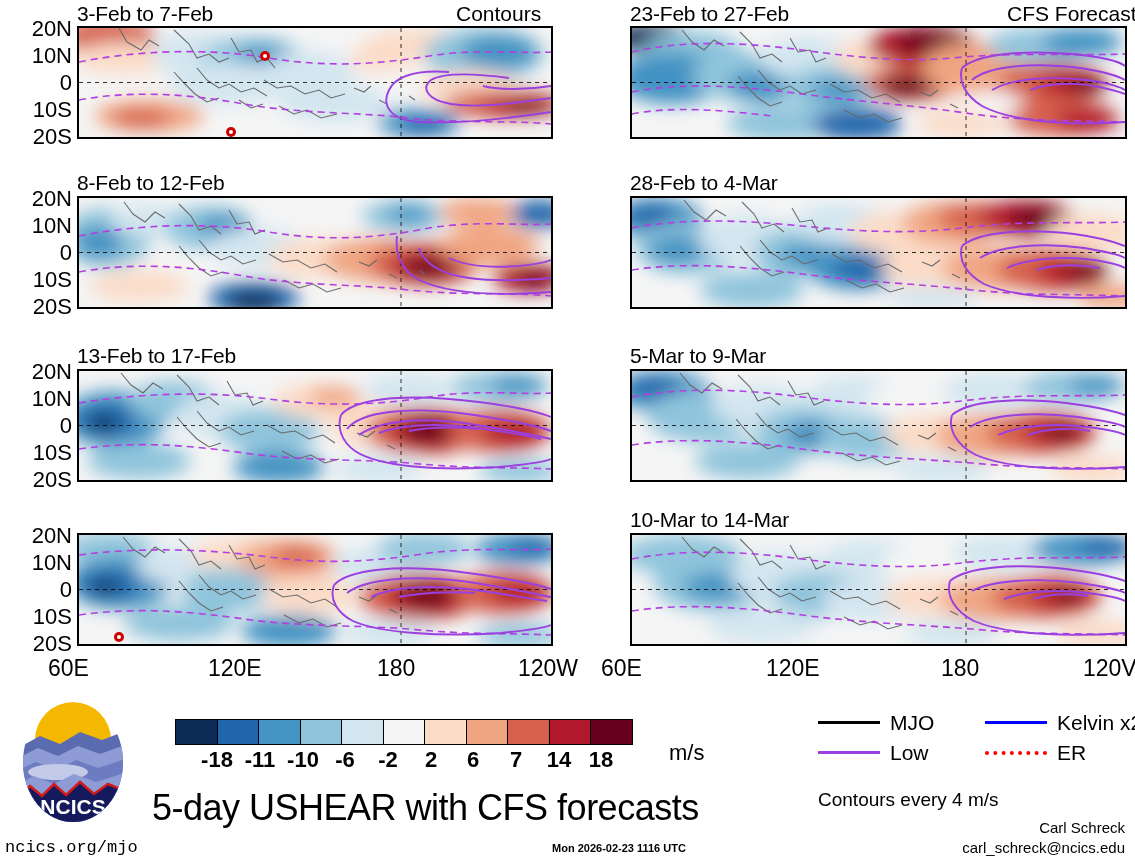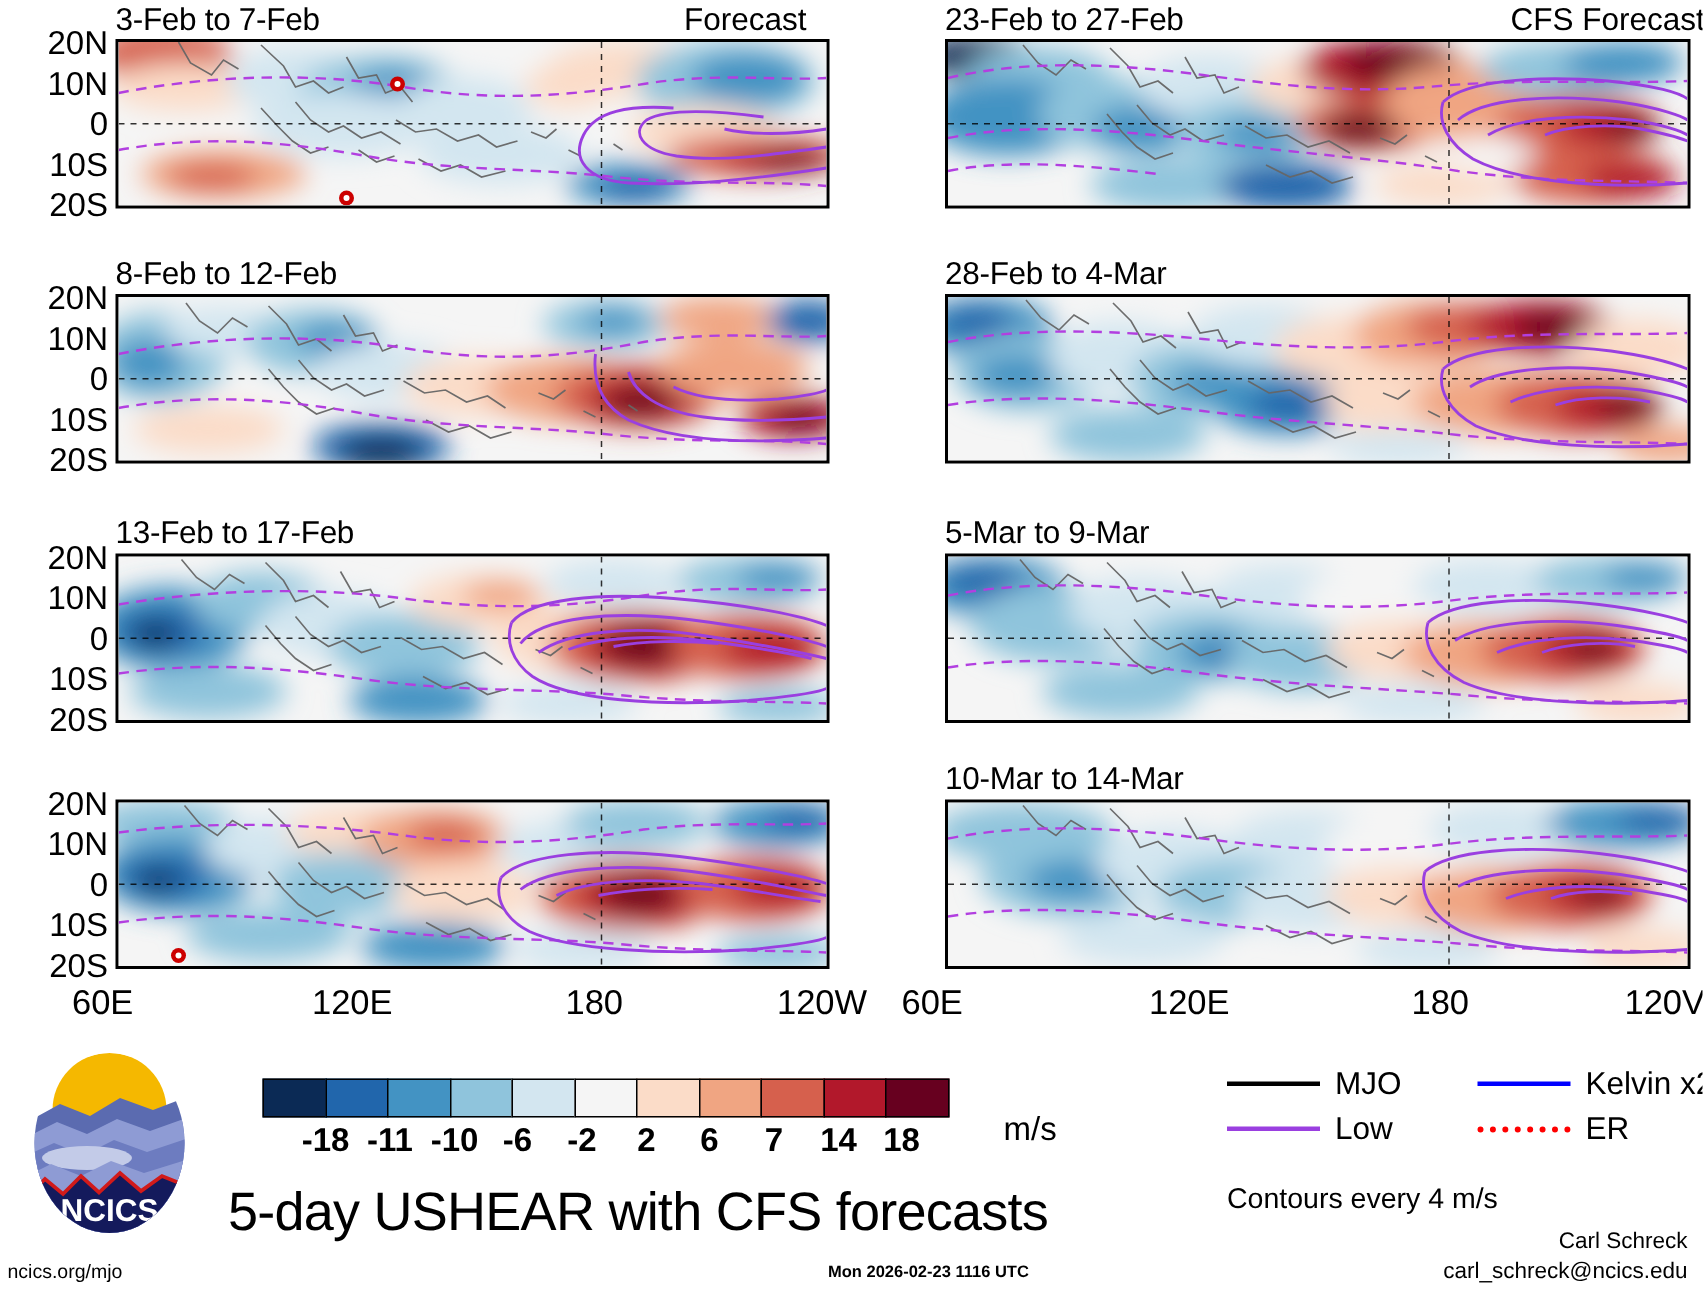--- a/index.html
+++ b/index.html
@@ -8,34 +8,34 @@
   .panel-corner{position:absolute;font-size:21px;line-height:21px;white-space:nowrap;}
   .map-box{position:absolute;border:2px solid #000;box-sizing:border-box;overflow:hidden;background:#fff;}
   .map-box svg{display:block;}
   .ylab{position:absolute;font-size:22px;line-height:22px;text-align:right;white-space:nowrap;}
   .xlab{position:absolute;font-size:23px;line-height:23px;white-space:nowrap;}
   .cb-wrap{position:absolute;display:flex;}
   .cb-cell{width:42.5px;height:26px;border:1px solid #000;box-sizing:border-box;margin-right:-1px;}
   .cb-tick{position:absolute;font-size:22px;line-height:22px;font-weight:bold;text-align:center;}
   .cb-unit{position:absolute;font-size:22px;line-height:22px;}
   .maintitle{position:absolute;font-size:36px;line-height:36px;white-space:nowrap;letter-spacing:-0.5px;}
-  .foot{position:absolute;font-size:13px;line-height:15px;white-space:nowrap;}
+  .foot{position:absolute;font-size:17px;line-height:15px;white-space:nowrap;font-family:Liberation Mono, monospace;}
   .footsm{position:absolute;font-size:11px;line-height:11px;white-space:nowrap;font-weight:bold;}
   .leg-item{position:absolute;display:flex;align-items:center;}
   .leg-line{width:62px;height:0;border-top-width:3px;border-top-style:solid;margin-right:10px;}
   .leg-txt{font-size:21px;line-height:21px;white-space:nowrap;}
   .contnote{position:absolute;font-size:19px;line-height:19px;white-space:nowrap;}
   .credit{position:absolute;font-size:15px;line-height:15px;white-space:nowrap;text-align:right;}
   .logo{position:absolute;}
 </style>
 </head>
 <body>
 
 <div class="panel-title" style="left:77px;top:3px;text-align:right;">3-Feb to 7-Feb</div>
-<div class="panel-corner" style="left:456px;top:3px;">Forecast</div>
+<div class="panel-corner" style="left:456px;top:3px;">Contours</div>
 <div class="map-box" style="left:77px;top:26px;width:476px;height:113px;">
   <svg width="472" height="109" viewBox="0 0 472 109" preserveAspectRatio="none">
     <defs>
       <filter id="bl1" x="-20%" y="-30%" width="140%" height="160%">
           <feGaussianBlur stdDeviation="9"></feGaussianBlur>
         </filter>
     </defs>
     <rect width="472" height="109" fill="#f5f5f5"></rect>
     <g filter="url(#bl1)">
       <ellipse cx="30" cy="8" rx="46" ry="18" fill="#d6604d"></ellipse>

